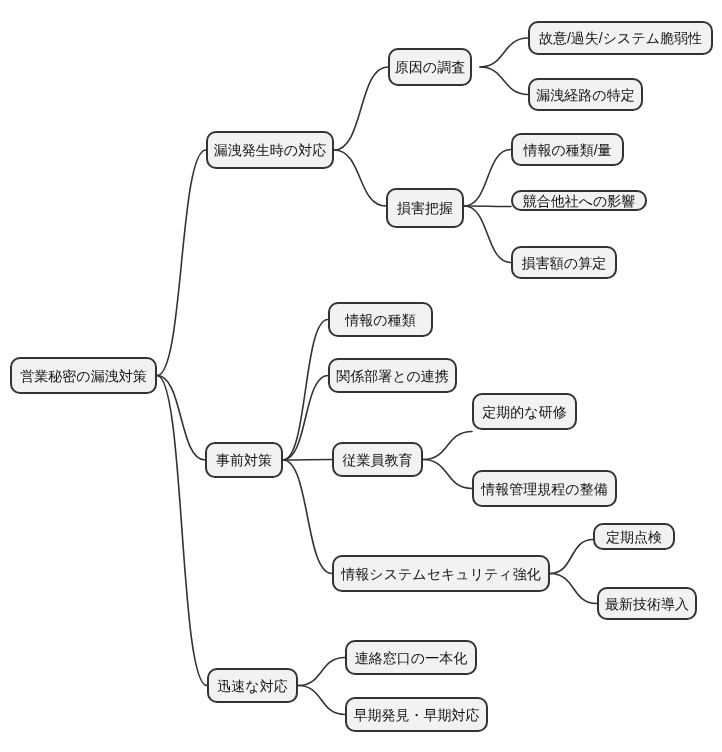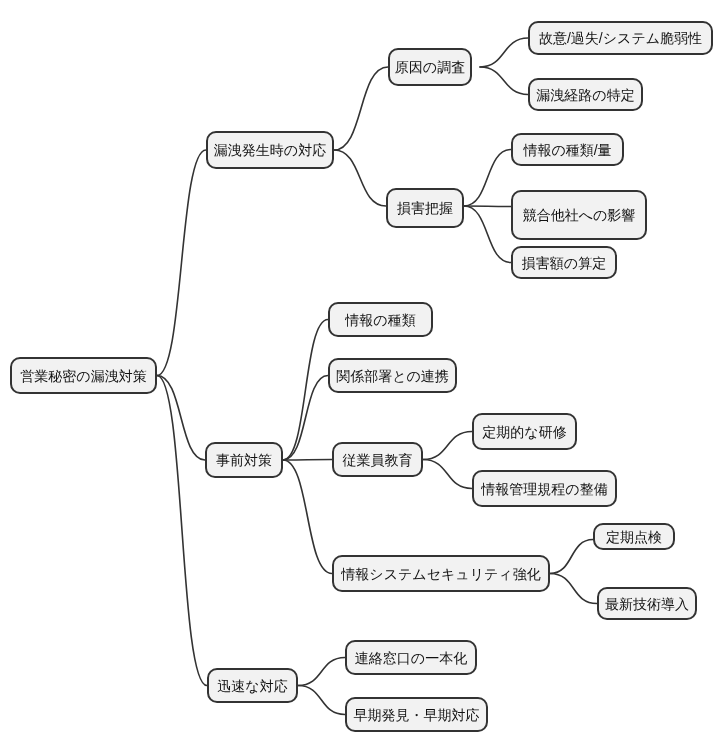--- a/index.html
+++ b/index.html
@@ -62,28 +62,28 @@
   </svg>
 
   <div class="node" style="left:10px;top:357px;width:147px;height:37px">営業秘密の漏洩対策</div>
 
   <div class="node" style="left:206px;top:131px;width:128px;height:38px">漏洩発生時の対応</div>
   <div class="node" style="left:388px;top:48px;width:84px;height:38px">原因の調査</div>
   <div class="node" style="left:528px;top:21px;width:185px;height:34px">故意/過失/システム脆弱性</div>
   <div class="node" style="left:528px;top:78px;width:115px;height:33px">漏洩経路の特定</div>
   <div class="node" style="left:386px;top:188px;width:78px;height:40px">損害把握</div>
   <div class="node" style="left:511px;top:133px;width:113px;height:33px">情報の種類/量</div>
-  <div class="node" style="left:511px;top:190px;width:136px;height:50px">競合他社への影響</div>
+  <div class="node" style="left:511px;top:190px;width:136px;height:21px">競合他社への影響</div>
   <div class="node" style="left:511px;top:246px;width:106px;height:33px">損害額の算定</div>
 
   <div class="node" style="left:205px;top:442px;width:78px;height:36px">事前対策</div>
   <div class="node" style="left:328px;top:302px;width:105px;height:35px">情報の種類</div>
   <div class="node" style="left:328px;top:358px;width:129px;height:35px">関係部署との連携</div>
   <div class="node" style="left:332px;top:442px;width:91px;height:35px">従業員教育</div>
-  <div class="node" style="left:472px;top:413px;width:105px;height:37px">定期的な研修</div>
+  <div class="node" style="left:472px;top:393px;width:105px;height:37px">定期的な研修</div>
   <div class="node" style="left:472px;top:470px;width:145px;height:37px">情報管理規程の整備</div>
   <div class="node" style="left:332px;top:555px;width:218px;height:37px">情報システムセキュリティ強化</div>
   <div class="node" style="left:593px;top:523px;width:82px;height:27px">定期点検</div>
   <div class="node" style="left:597px;top:587px;width:100px;height:33px">最新技術導入</div>
 
   <div class="node" style="left:207px;top:668px;width:91px;height:35px">迅速な対応</div>
   <div class="node" style="left:345px;top:697px;width:143px;height:35px">早期発見・早期対応</div>
   <div class="node" style="left:345px;top:640px;width:132px;height:35px">連絡窓口の一本化</div>
 
 </div>

